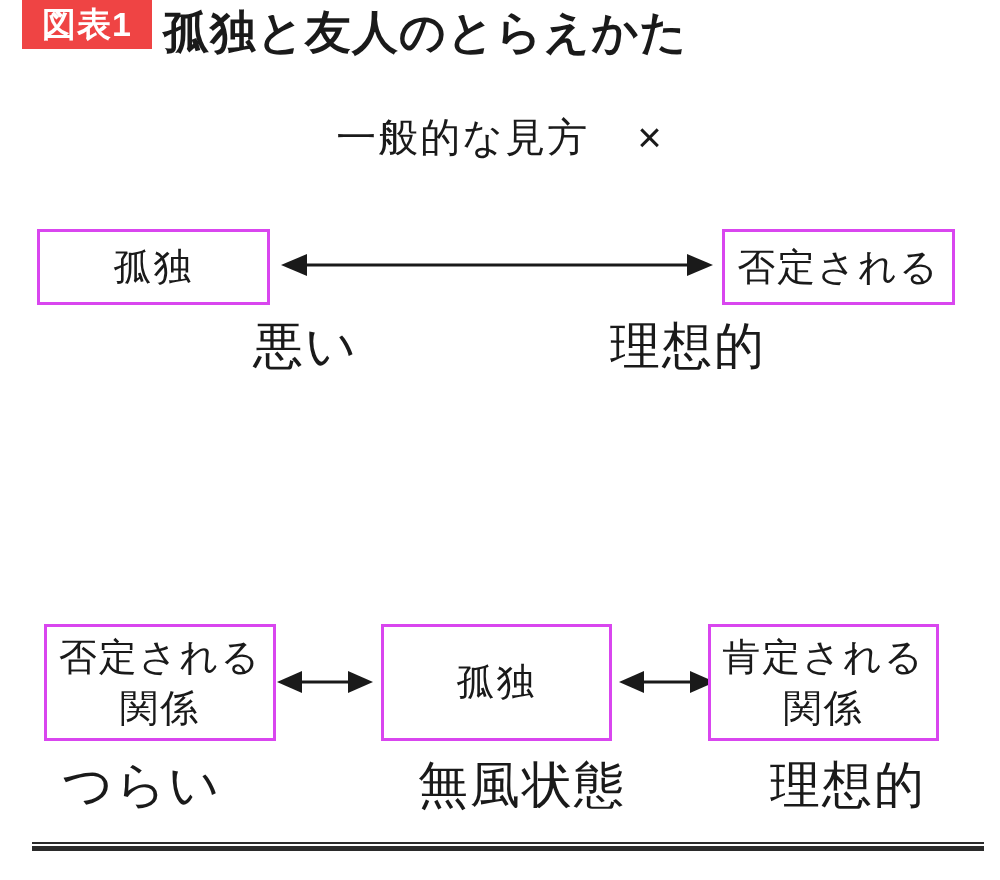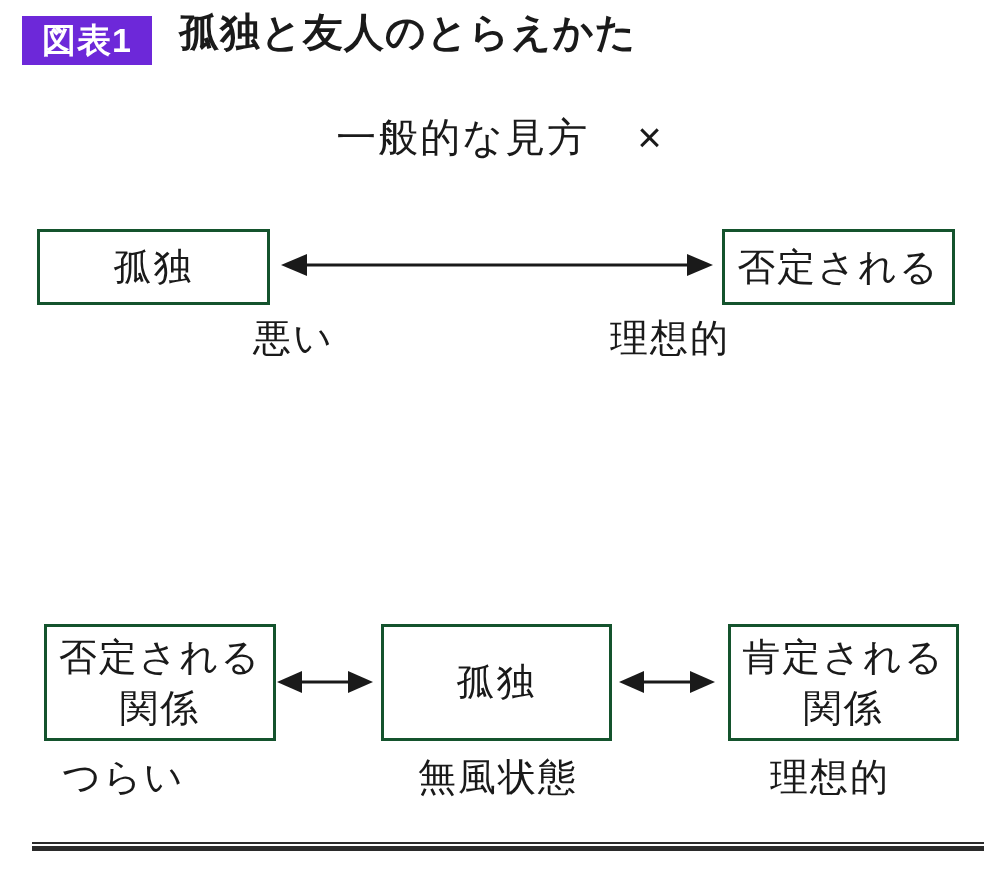--- a/index.html
+++ b/index.html
@@ -13,65 +13,65 @@
     width: 1000px;
     height: 880px;
     background: #ffffff;
     color: #1a1a1a;
     overflow: hidden;
   }
   .abs { position: absolute; }
 
   
   .badge {
-    left: 22px; top: 16px; width: 130px; height: 49px;
-    background: #6d28d9; color: #ffffff;
+    left: 22px; top: 0; width: 130px; height: 49px;
+    background: #ef4444; color: #ffffff;
     display: flex; align-items: center; justify-content: center;
     font-size: 34px; font-weight: 700; letter-spacing: 1px;
   }
   .title {
-    left: 179px; top: 8px; height: 49px;
+    left: 163px; top: 8px; height: 49px;
     display: flex; align-items: center;
-    font-size: 40px; font-weight: 700; letter-spacing: 1px;
+    font-size: 46px; font-weight: 700; letter-spacing: 1px;
   }
 
   
   .heading {
     left: 0; width: 1000px; text-align: center;
     font-size: 40px; letter-spacing: 2px; white-space: nowrap;
   }
   .heading-1 { top: 110px; }
   .heading-2 { top: 502px; }
   .heading .heading-text { vertical-align: middle; }
   .mark { display: inline-block; vertical-align: middle; margin-left: 48px; }
   .mark-x { font-size: 42px; }
   .mark-circle { font-size: 56px; line-height: 40px; }
 
   
   .box {
     box-sizing: border-box;
-    border: 3px solid #14532d;
+    border: 3px solid #d946ef;
     background: #ffffff;
     display: flex; align-items: center; justify-content: center;
     text-align: center;
   }
   .box-label {
     font-size: 38px; letter-spacing: 2px;
     line-height: 51px; white-space: pre-line;
   }
   .row1 { top: 229px; width: 233px; height: 76px; }
   .b1-left  { left: 37px; }
   .b1-right { left: 722px; }
   .row2 { top: 624px; width: 232px; height: 117px; }
   .b2-left   { left: 37px; margin-left: 7px; }
   .b2-center { left: 381px; width: 231px; }
-  .b2-right  { left: 728px; width: 231px; }
+  .b2-right  { left: 708px; width: 231px; }
 
   
-  .caption { font-size: 38px; letter-spacing: 2px; white-space: nowrap; }
+  .caption { font-size: 50px; letter-spacing: 2px; white-space: nowrap; }
   .cap-row1 { top: 313px; }
   .cap-row2 { top: 752px; }
   .cap-bad   { left: 253px; }
   .cap-ideal1{ left: 610px; }
   .cap-tough { left: 62px; }
   .cap-calm  { left: 418px; }
   .cap-ideal2{ left: 770px; }
 
   
   .arrow-svg { display: block; }

